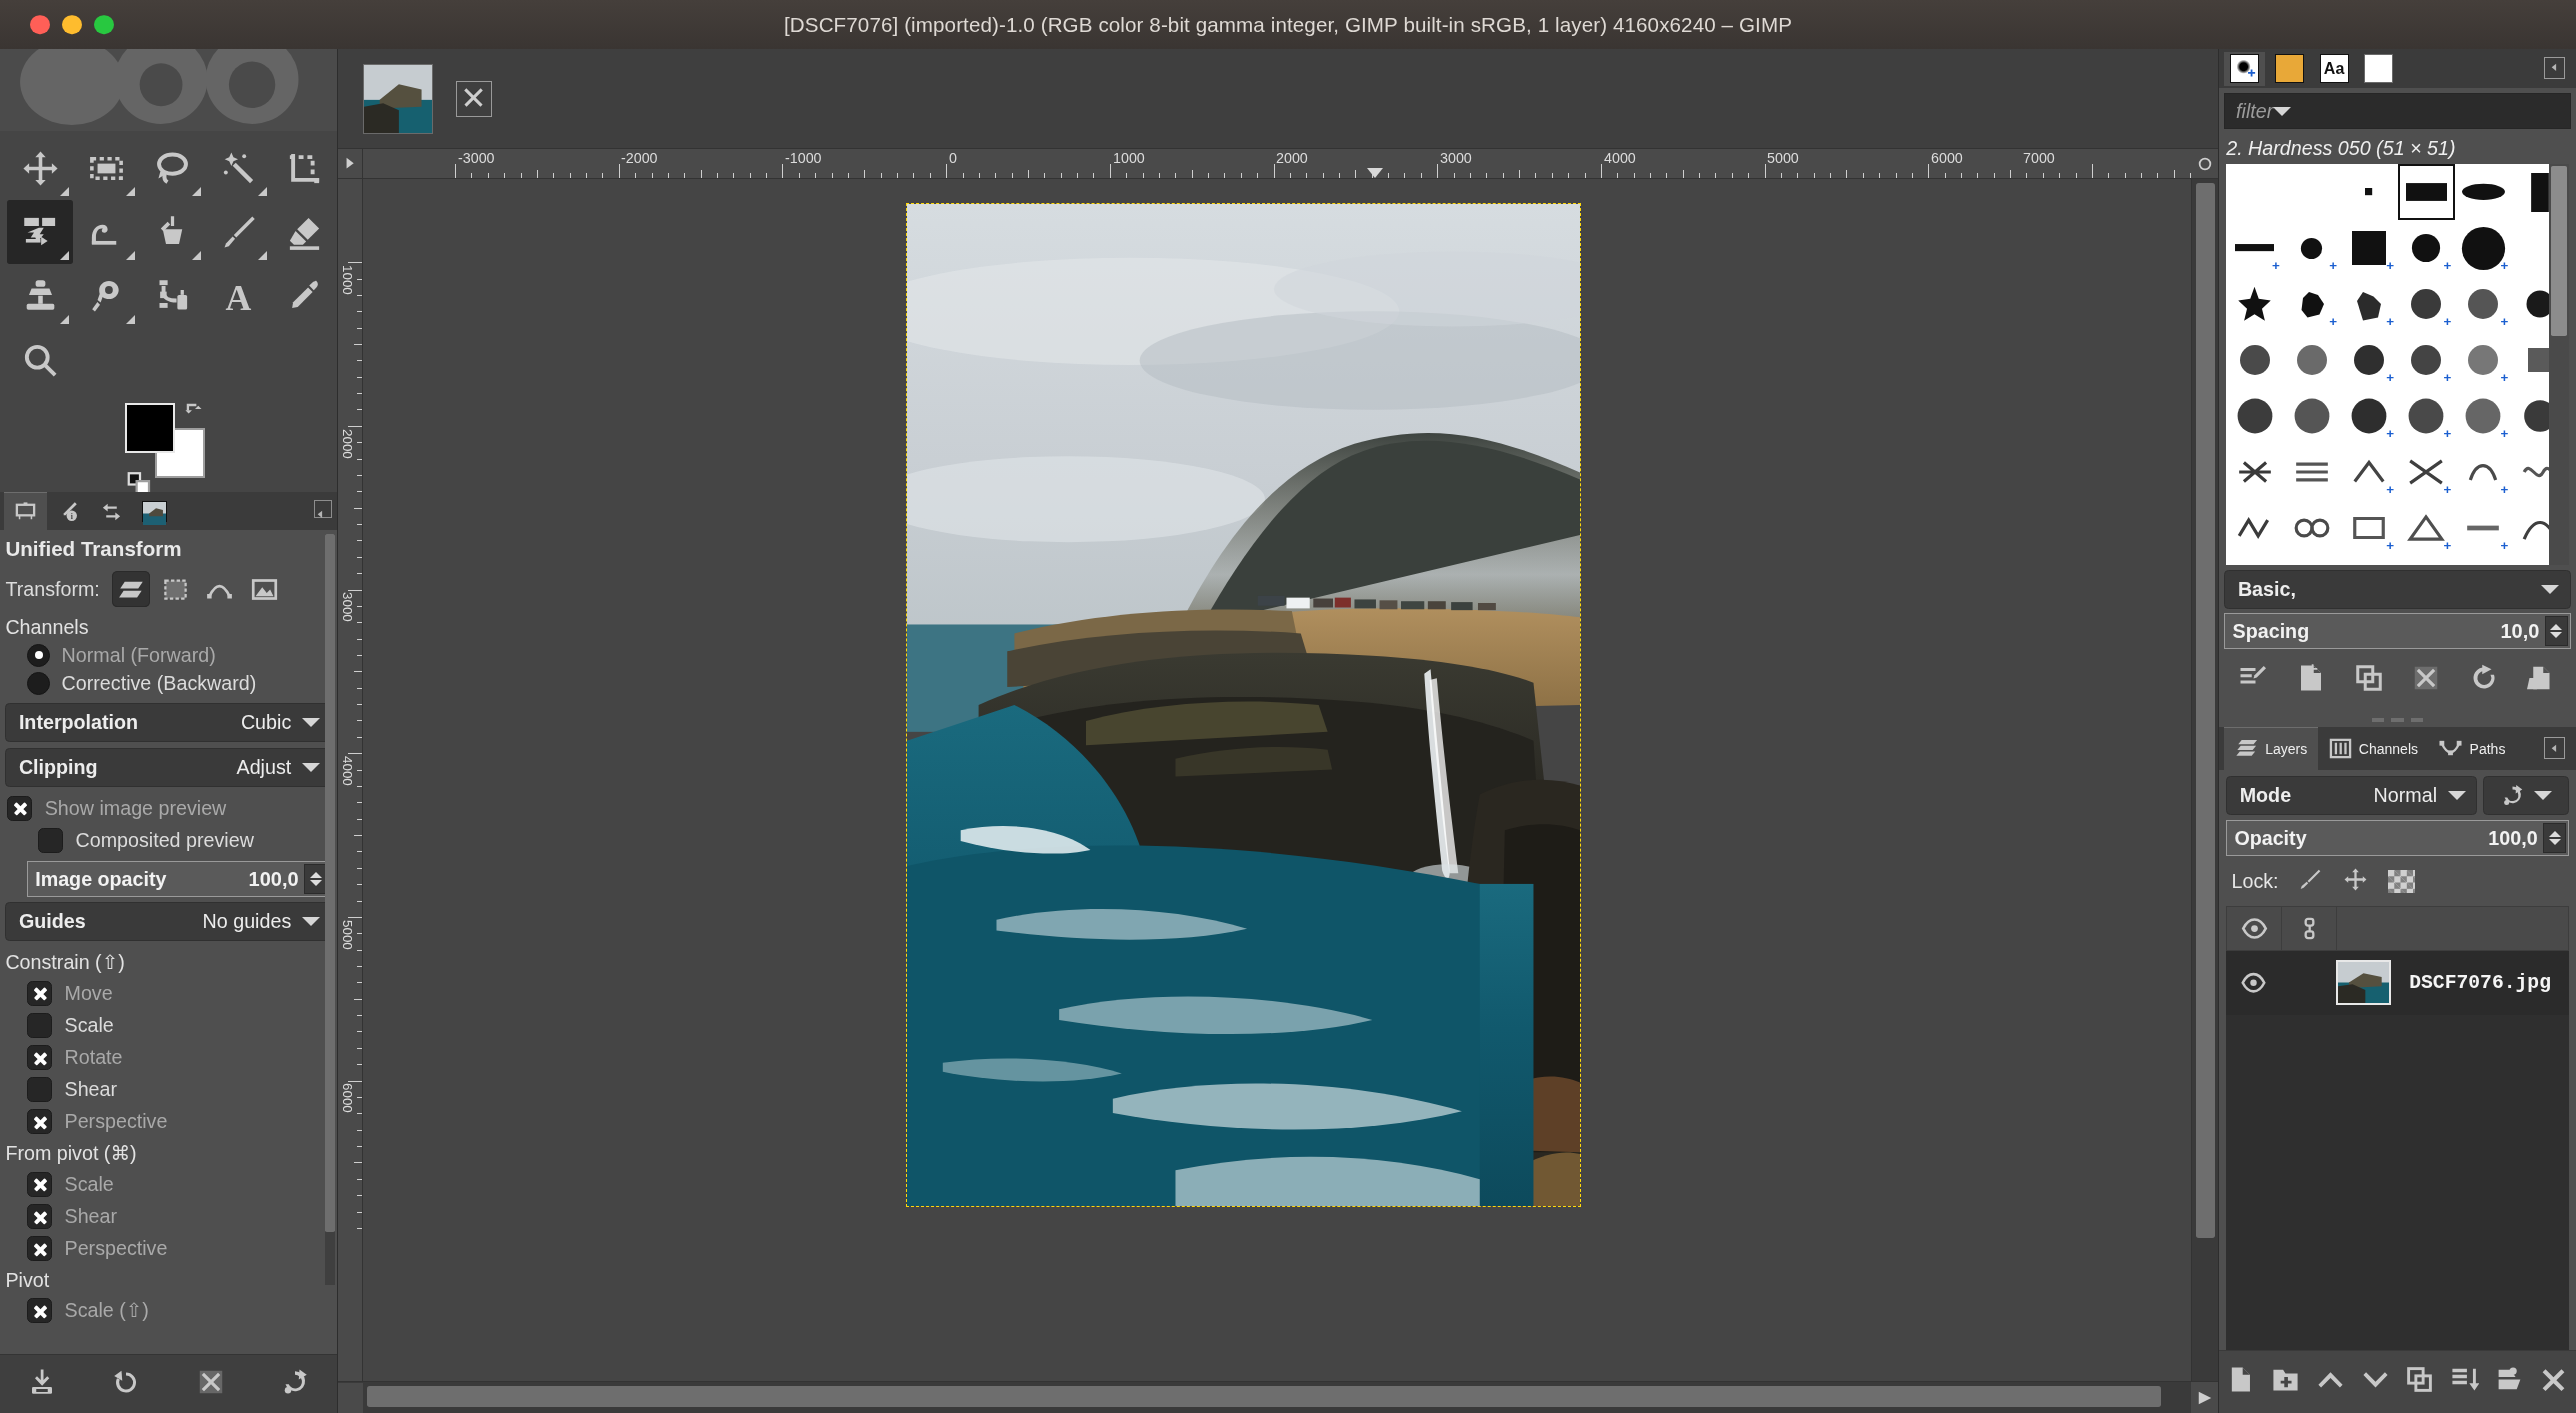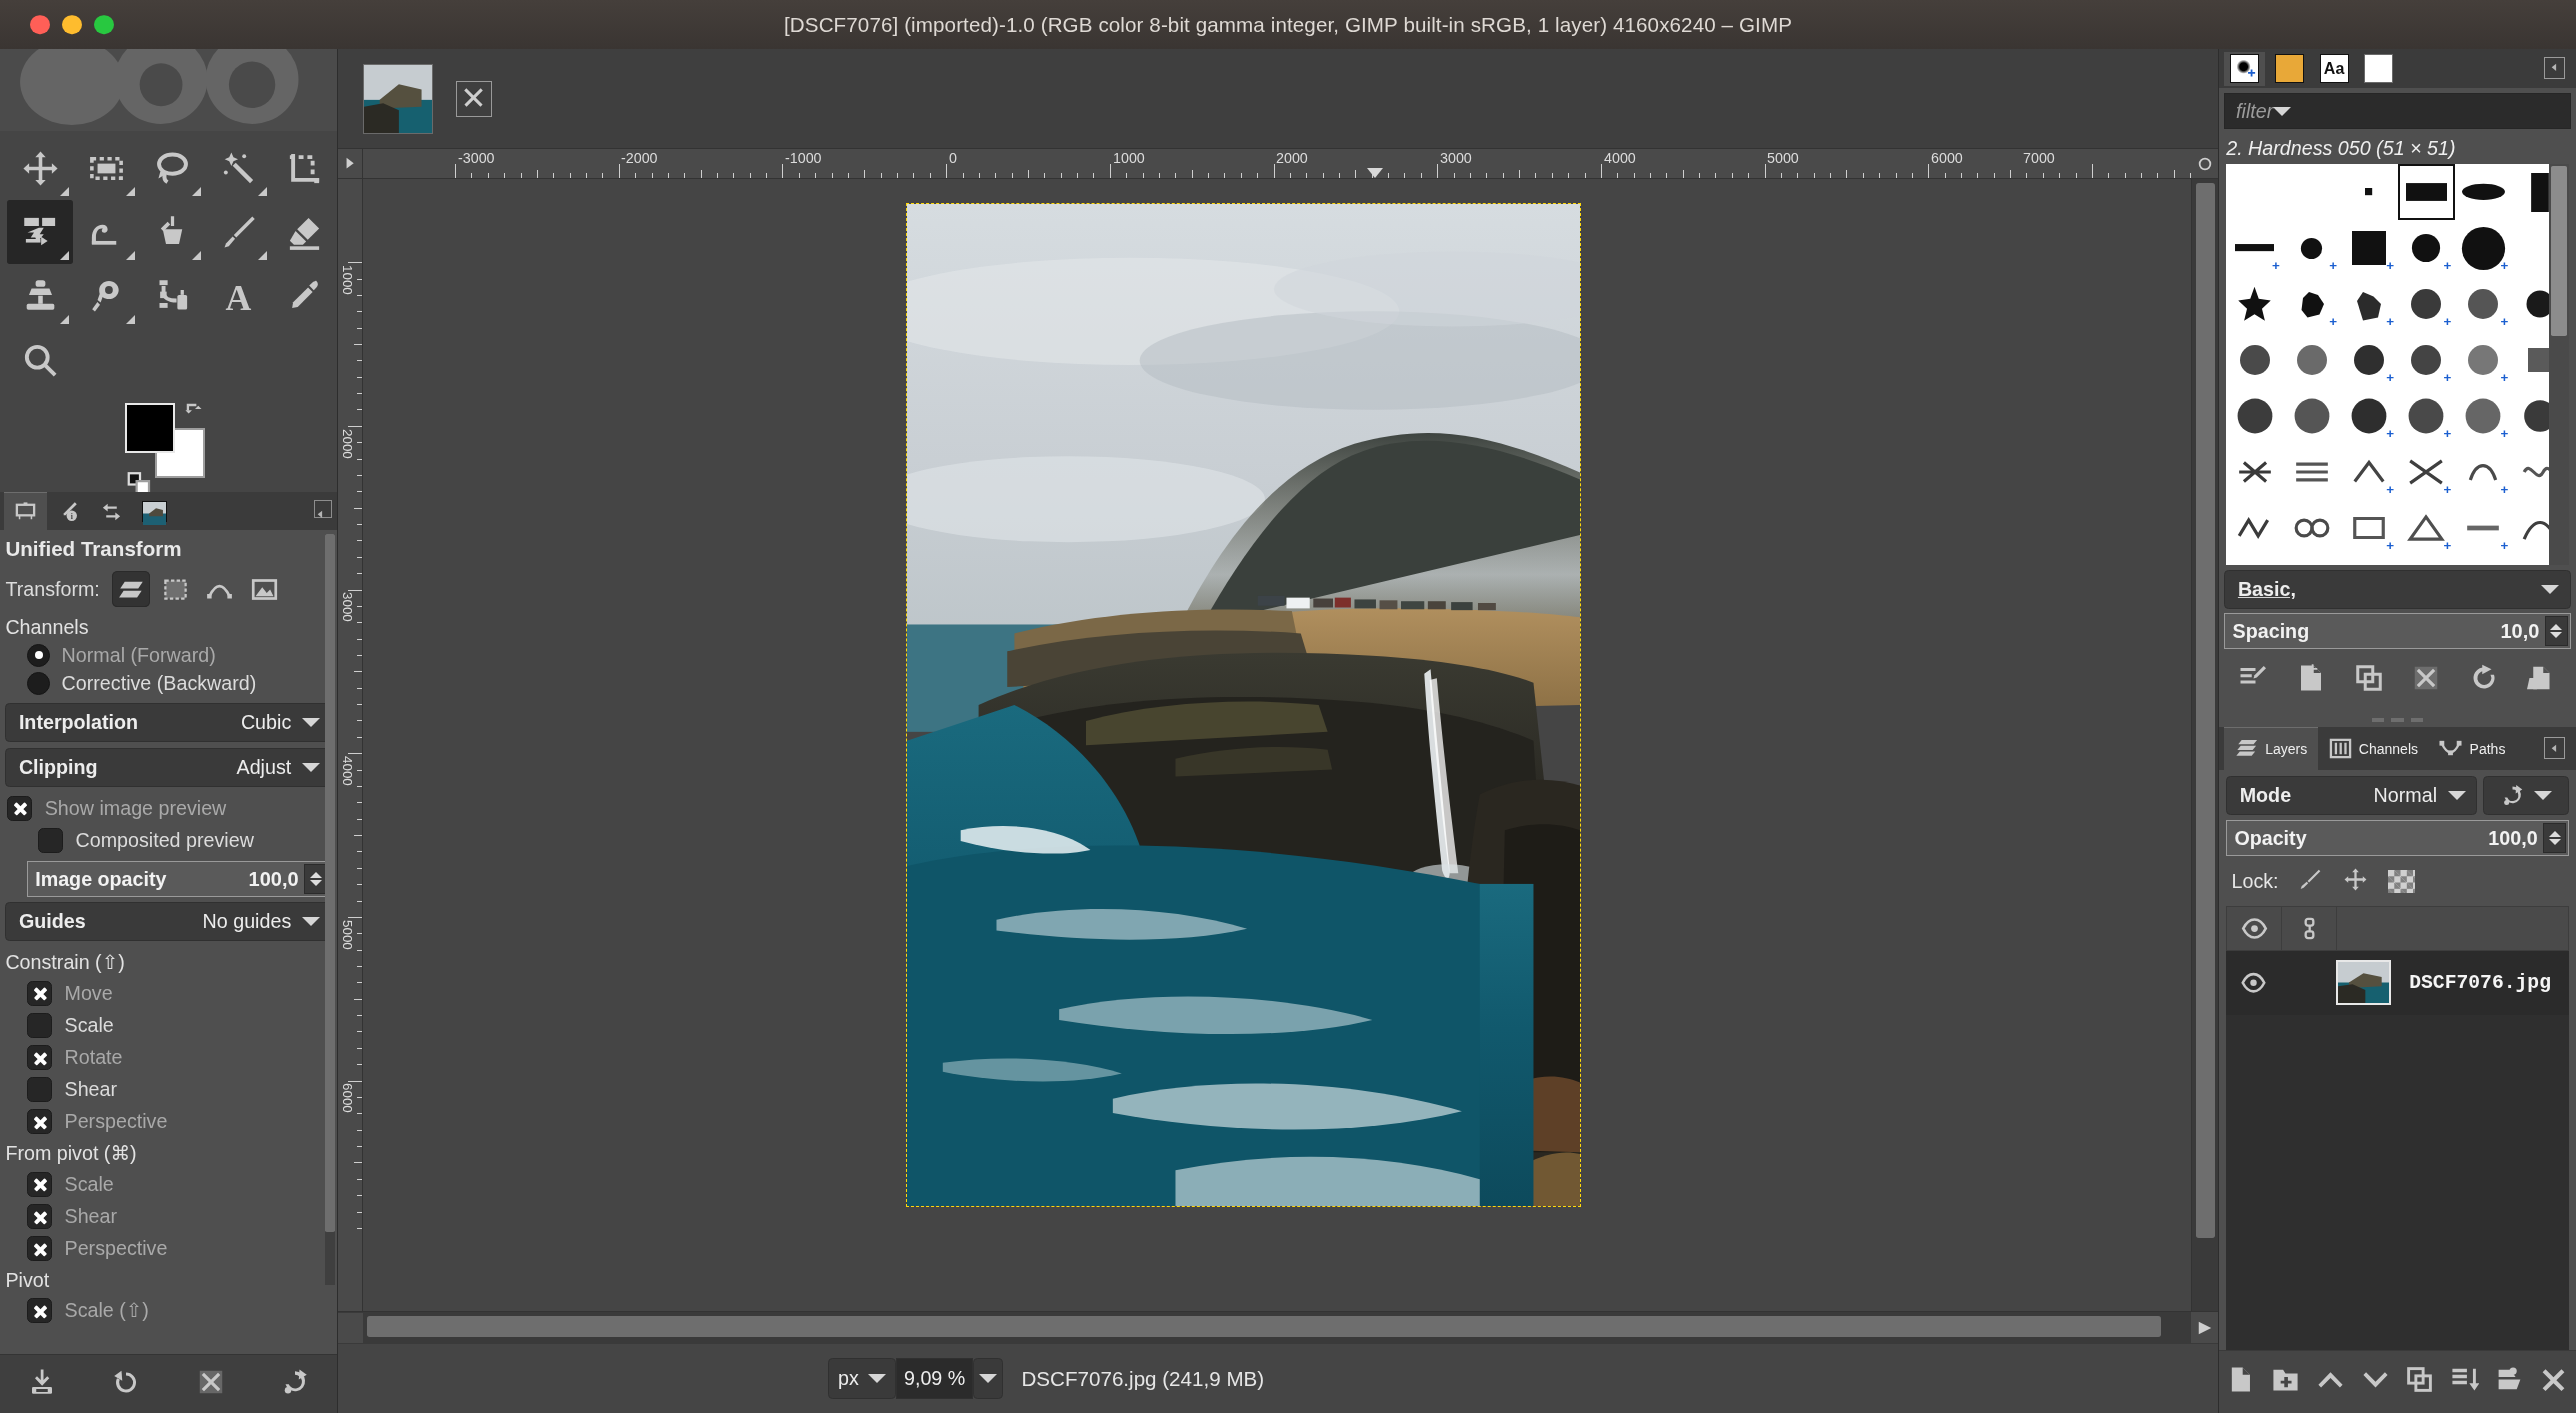--- a/index.html
+++ b/index.html
@@ -169,21 +169,21 @@
   #brushname { font-size:19.7px; font-style:italic; color:#efefef; padding:1.8px 0 4.5px 7.2px; }
   #brushgrid { margin:0 7.2px; background:#fff; height:401px; position:relative; display:grid;
                grid-template-columns:repeat(6,1fr); grid-auto-rows:56px; }
   .bcell { position:relative; display:flex;align-items:center;justify-content:center; }
   .bcell.sel { outline:2.7px solid #111; outline-offset:-2.7px; }
   .bplus { position:absolute; right:3.6px; bottom:3.6px; color:#1b5fd0; font-size:13.4px; font-weight:bold; line-height:1;}
   #brushscroll { position:absolute; right:7.2px; top:0; width:19.7px; height:401px; background:#4a4a4a;}
   #brushscroll .th{position:absolute;left:1.8px;top:1.8px;width:16px;height:170px;background:#8c8c8c;border-radius:1.8px;}
 
   #brushctl { padding:1.8px 5.4px 5.4px 5.4px; }
-  #brushctl .combo { margin:3.6px 0;text-decoration:underline; }
+  #brushctl .combo { margin:3.6px 0; }
   #brushbtns { display:flex; align-items:center; justify-content:space-around; height:55px; }
   #brushbtns svg { width:30px;height:30px; }
   #dockgrip { height:14.3px; display:flex;align-items:center;justify-content:center; gap:7.2px;}
   #dockgrip i { width:12.5px;height:4.5px;background:#6e6e6e;display:block; }
 
   #layerstabs { height:43px; background:#3b3b3b; display:flex; align-items:stretch; padding-left:5.4px; position:relative;}
   .ltab { display:flex; align-items:center; gap:7.2px; padding:0 10.7px; }
   .ltab.act { background:#4f4f4f; border-top:1.8px solid #6d6d6d; }
   .ltab span { font-size:14px; color:#efefef; }
   .ltab svg { width:23px;height:23px; }
@@ -920,33 +920,20 @@
             <div class="hth"></div>
           </div>
           <div id="corner-br">
             <svg width="16" height="16" viewBox="0 0 18 18">
                 <path d="M2 2 16 9 2 16Z" fill="#cfcfcf"></path>
               </svg>
           </div>
         </div>
       </div>
 
-      <div id="statusbar">
-        <div class="sbcombo">
-          <span>px</span>
-          <i class="chev"></i>
-        </div>
-        <div id="zoomfield">
-          <span>9,09 %</span>
-        </div>
-        <div id="zoomchev">
-          <i class="chev"></i>
-        </div>
-        <div id="statusmsg">DSCF7076.jpg (241,9 MB)</div>
-      </div>
     </div>
 
     <div id="rightdock">
 
       <div id="rtabs">
         <div class="rtab act">
           <div class="ic">
             <svg width="23" height="23" viewBox="0 0 26 26">
                 <radialGradient id="bg1">
                   <stop offset="0%" stop-color="#000"></stop>

